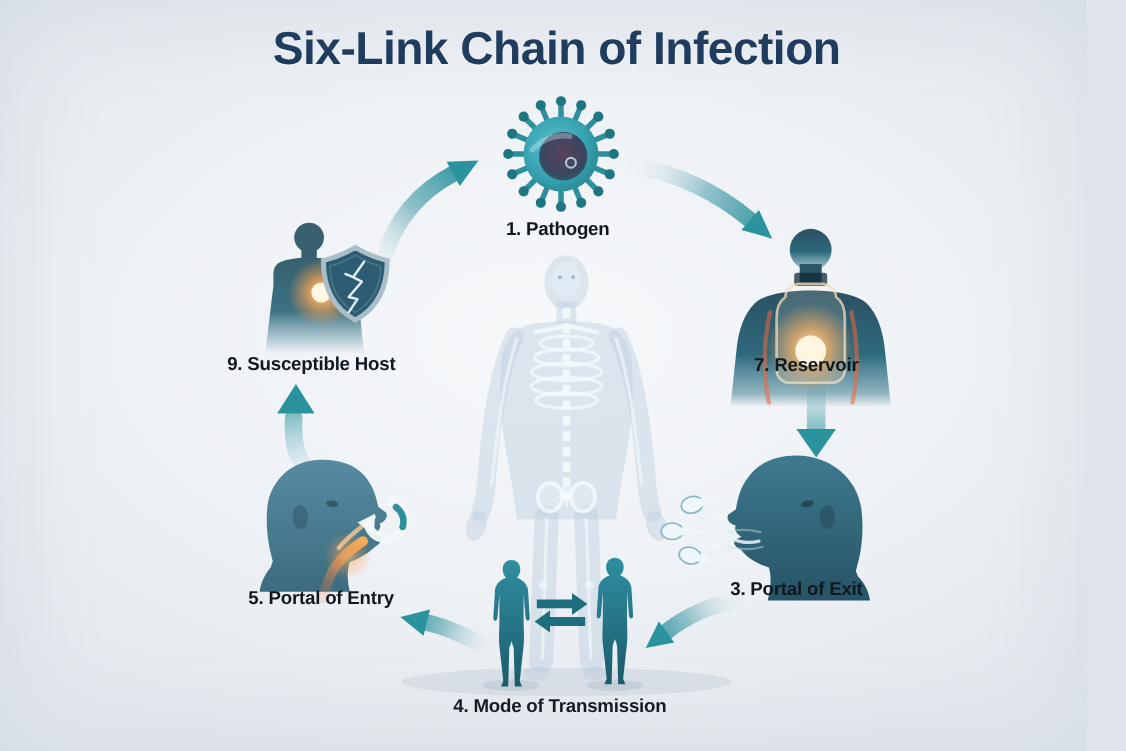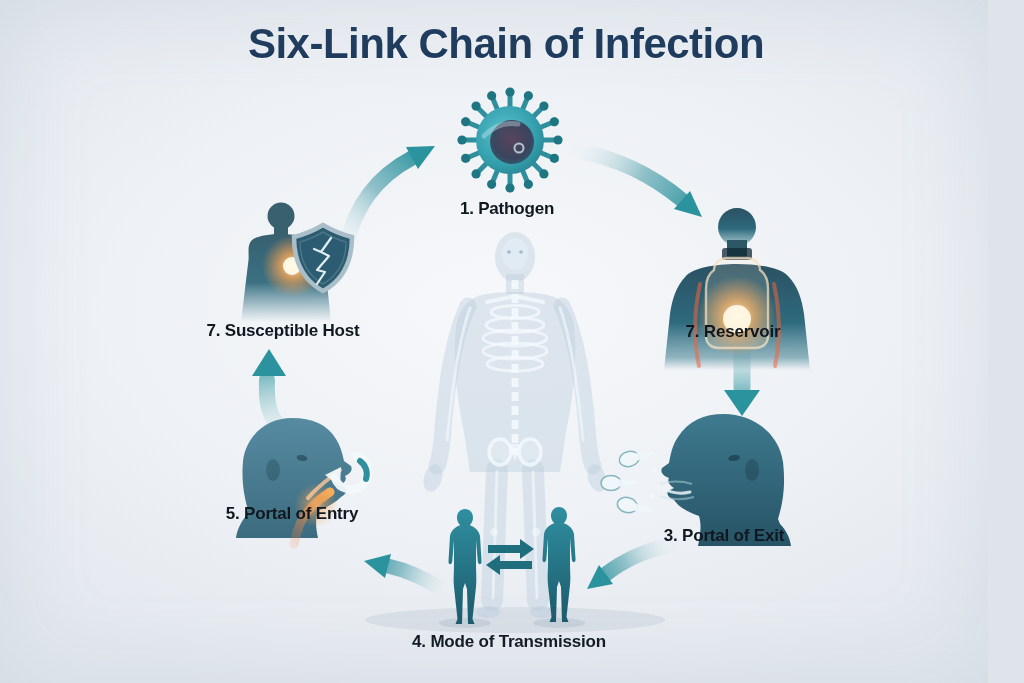--- a/index.html
+++ b/index.html
@@ -17,21 +17,21 @@
     color:#1d3a5c;text-shadow:0 1px 1px rgba(255,255,255,.6);
   }
   .step-label{
     position:absolute;transform:translateX(-50%);white-space:nowrap;
     font-size:17px;font-weight:700;color:#10181f;letter-spacing:-.2px;
   }
   .lbl-1{left:507px;top:199px;}
   .lbl-2{left:733px;top:322px;}
   .lbl-3{left:724px;top:526px;text-align:center;}
   .lbl-4{left:509px;top:632px;}
-  .lbl-5{left:292px;top:504px;}
+  .lbl-5{left:292px;top:534px;}
   .lbl-6{left:283px;top:321px;}
   svg.diagram{position:absolute;inset:0;}
 </style>
 </head>
 <body>
 
 <div class="stage">
 
   <div class="title">Six-Link Chain of Infection</div>
 
@@ -286,15 +286,15 @@
         <path d="M8,-20 L-2,-6 L6,-2 L-6,12 L2,14 L-6,26 M-2,-6 L-9,-9" fill="none" stroke="rgba(235,245,248,.95)" stroke-width="2.2" stroke-linejoin="round" stroke-linecap="round"></path>
       </g>
     </g>
   </svg>
 
   <div class="step-label lbl-1">1. Pathogen</div>
   <div class="step-label lbl-2">7. Reservoir</div>
   <div class="step-label lbl-3">3. Portal of Exit</div>
   <div class="step-label lbl-4">4. Mode of Transmission</div>
   <div class="step-label lbl-5">5. Portal of Entry</div>
-  <div class="step-label lbl-6">7. Susceptible Host</div>
+  <div class="step-label lbl-6">9. Susceptible Host</div>
 
 </div>
 
 </body></html>

